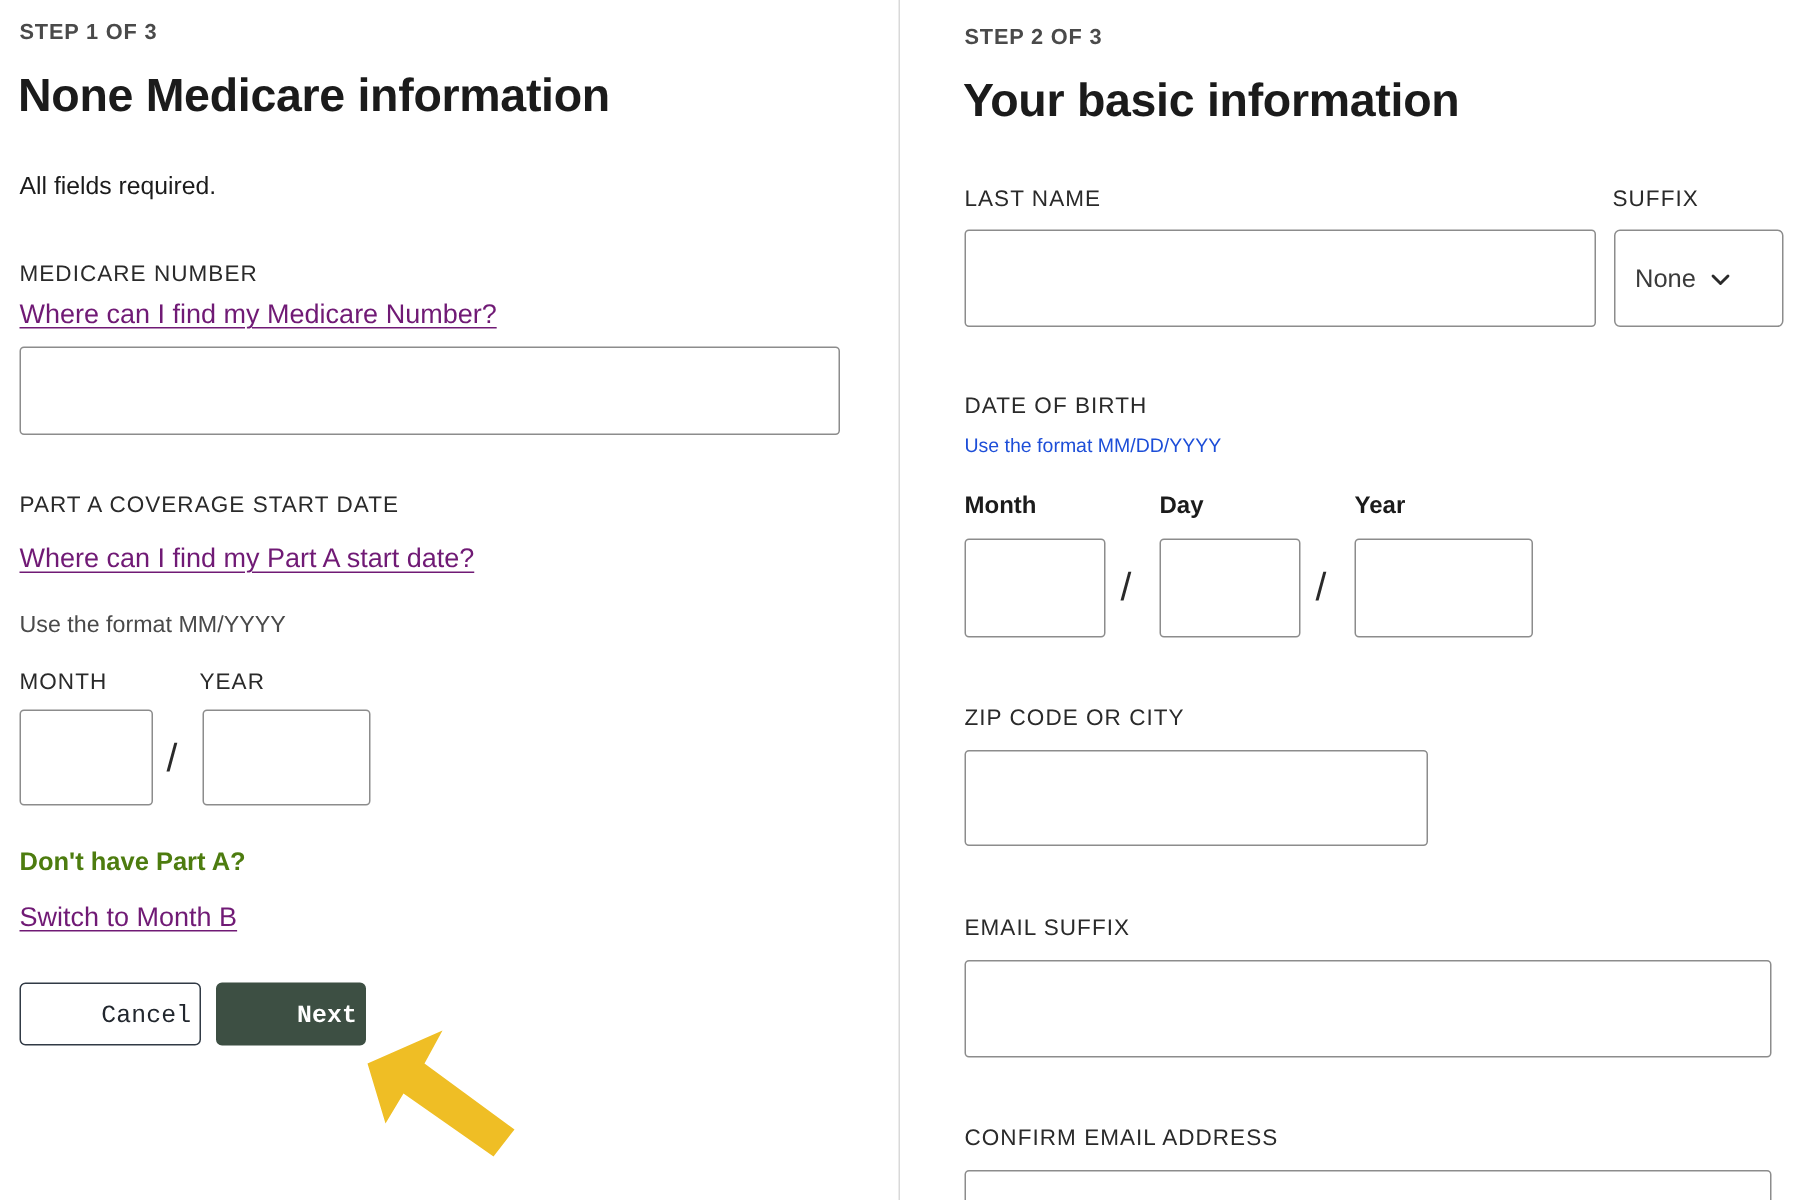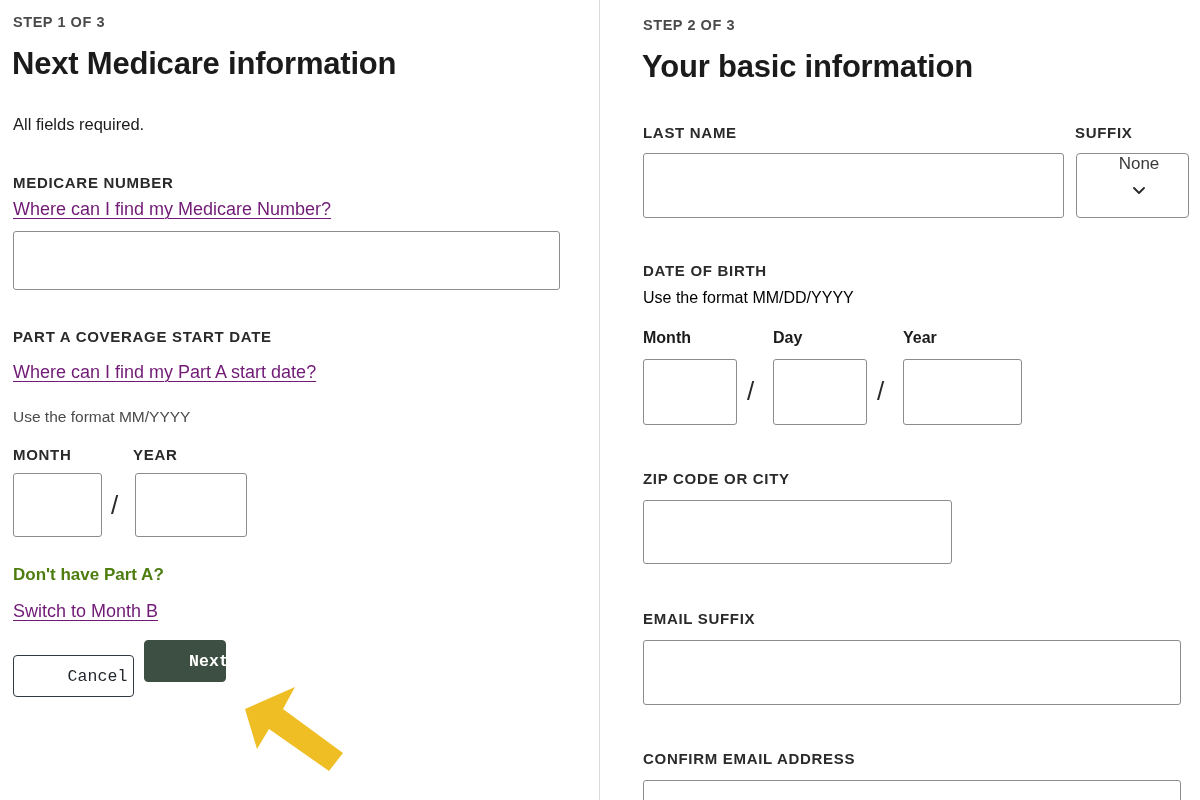--- a/index.html
+++ b/index.html
@@ -48,36 +48,36 @@
   }
   .body-text {
     position: absolute;
     font-size: 16.5px;
     color: #1b1b1b;
     white-space: nowrap;
   }
   .field-label {
     position: absolute;
     font-size: 15px;
-    font-weight: 700;
+    font-weight: 400;
     letter-spacing: 0.7px;
     color: #2a2a2a;
     white-space: nowrap;
   }
   .sub-label {
     position: absolute;
     font-size: 16px;
     font-weight: 700;
     color: #1b1b1b;
     white-space: nowrap;
   }
   .hint {
     position: absolute;
-    font-size: 16px;
-    color: #000000;
+    font-size: 13px;
+    color: #1d4ed8;
     white-space: nowrap;
   }
   .hint-dark {
     position: absolute;
     font-size: 15.5px;
     color: #4a4a4a;
     white-space: nowrap;
   }
   .helper-link {
     position: absolute;
@@ -175,21 +175,21 @@
 </style>
 </head>
 <body>
 
 <div id="page">
 
   <div class="panel" id="panel-left">
 
     <div class="step-label" style="left:13px; top:14px;">STEP 1 OF 3</div>
 
-    <div class="page-title" style="left:12px; top:46px;">Next Medicare information</div>
+    <div class="page-title" style="left:12px; top:46px;">None Medicare information</div>
 
     <div class="body-text" style="left:13px; top:115px;">All fields required.</div>
 
     <div class="field-label" style="left:13px; top:174px;text-align:center;">MEDICARE NUMBER</div>
 
     <a class="helper-link" style="left:13px; top:199px;">Where can I find my Medicare Number?</a>
 
     <input class="txt-input" type="text" style="left: 13px; top: 231px; width: 547px; height: 59px;" placeholder="">
 
     <div class="field-label" style="left:13px; top:328px;">PART A COVERAGE START DATE</div>
@@ -206,21 +206,21 @@
     <div class="slash" style="left:111px; top:492px;">/</div>
 
     <input class="txt-input" type="text" style="left: 135px; top: 473px; width: 112px; height: 64px;" placeholder="">
 
     <div class="strong-q" style="left:13px; top:565px;">Don't have Part A?</div>
 
     <a class="helper-link" style="left:13px; top:601px;">Switch to Month B</a>
 
     <div class="btn btn-secondary" style="left:13px; top:655px; width:121px; height:42px;">Cancel</div>
 
-    <div class="btn btn-primary" style="left:144px; top:640px; width:82px; height:42px;">Next</div>
+    <div class="btn btn-primary" style="left:144px; top:655px; width:100px; height:42px;">Next</div>
 
     <svg id="cursor-arrow" viewBox="0 0 104 90">
       <polygon points="2,26 52,4 40,26 100,70 86,88 26,46 14,66" fill="#efbe25"></polygon>
     </svg>
 
   </div>
 
   <div class="divider"></div>
 
   <div class="panel" id="panel-right">
@@ -228,21 +228,21 @@
     <div class="step-label" style="left:42px; top:17px;">STEP 2 OF 3</div>
 
     <div class="page-title" style="left:41px; top:49px;">Your basic information</div>
 
     <div class="field-label" style="left:42px; top:124px;">LAST NAME</div>
 
     <div class="field-label" style="left:474px; top:124px;">SUFFIX</div>
 
     <input class="txt-input" type="text" style="left: 42px; top: 153px; width: 421px; height: 65px;" placeholder="">
 
-    <div class="select-box" style="left:475px; top:153px; width:113px; height:65px;flex-direction:column;">
+    <div class="select-box" style="left:475px; top:153px; width:113px; height:65px;">
       <span class="select-value">None</span>
       <svg class="chev" viewBox="0 0 14 14">
         <polyline points="2,5 7,10 12,5" fill="none" stroke="#2a2a2a" stroke-width="1.9" stroke-linecap="round" stroke-linejoin="round"></polyline>
       </svg>
     </div>
 
     <div class="field-label" style="left:42px; top:262px;">DATE OF BIRTH</div>
 
     <div class="hint" style="left:42px; top:289px;">Use the format MM/DD/YYYY</div>
 

